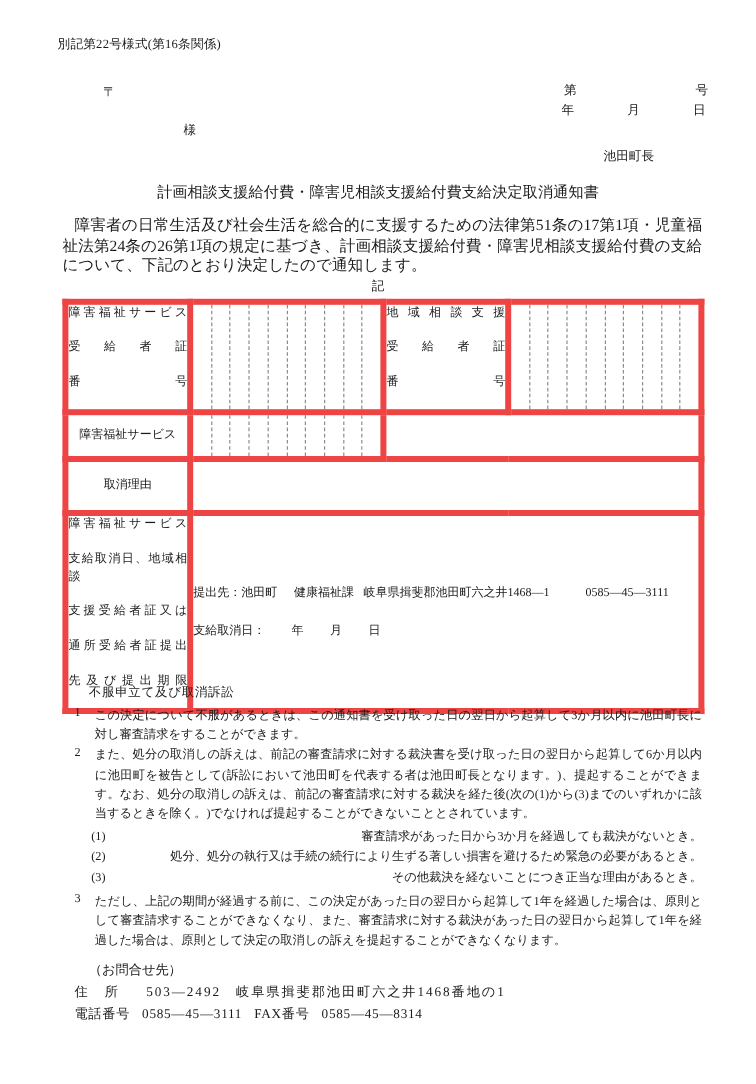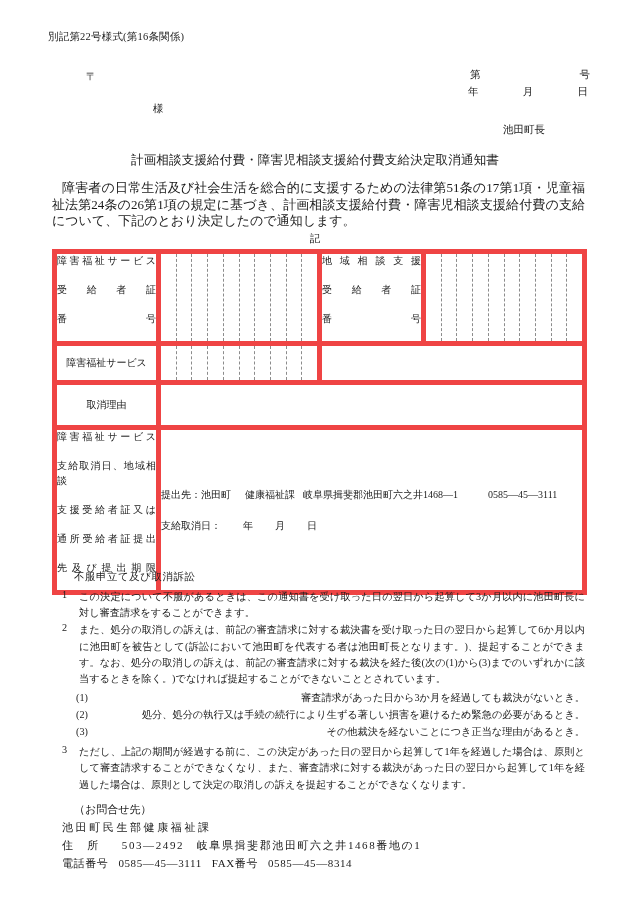--- a/index.html
+++ b/index.html
@@ -394,21 +394,20 @@
     </div>
 
     <div class="appeal-item" style="margin-top:4px;">
       <div class="appeal-num">3</div>
       <div class="appeal-text">ただし、上記の期間が経過する前に、この決定があった日の翌日から起算して1年を経過した場合は、原則として審査請求することができなくなり、また、審査請求に対する裁決があった日の翌日から起算して1年を経過した場合は、原則として決定の取消しの訴えを提起することができなくなります。</div>
     </div>
   </div>
 
   <div class="contact">
     <div class="contact-head">（お問合せ先）</div>
-    <div class="contact-dept">池田町民生部健康福祉課</div>
     <div class="contact-addr">
       <span>住　所</span><span class="c-gap"></span><span>503—2492　岐阜県揖斐郡池田町六之井1468番地の1</span>
     </div>
     <div class="contact-tel">
       <span>電話番号</span><span class="c-gap-sm"></span><span>0585—45—3111</span><span class="c-gap-sm"></span><span>FAX番号</span><span class="c-gap-sm"></span><span>0585—45—8314</span>
     </div>
   </div>
 
 </div>
 

